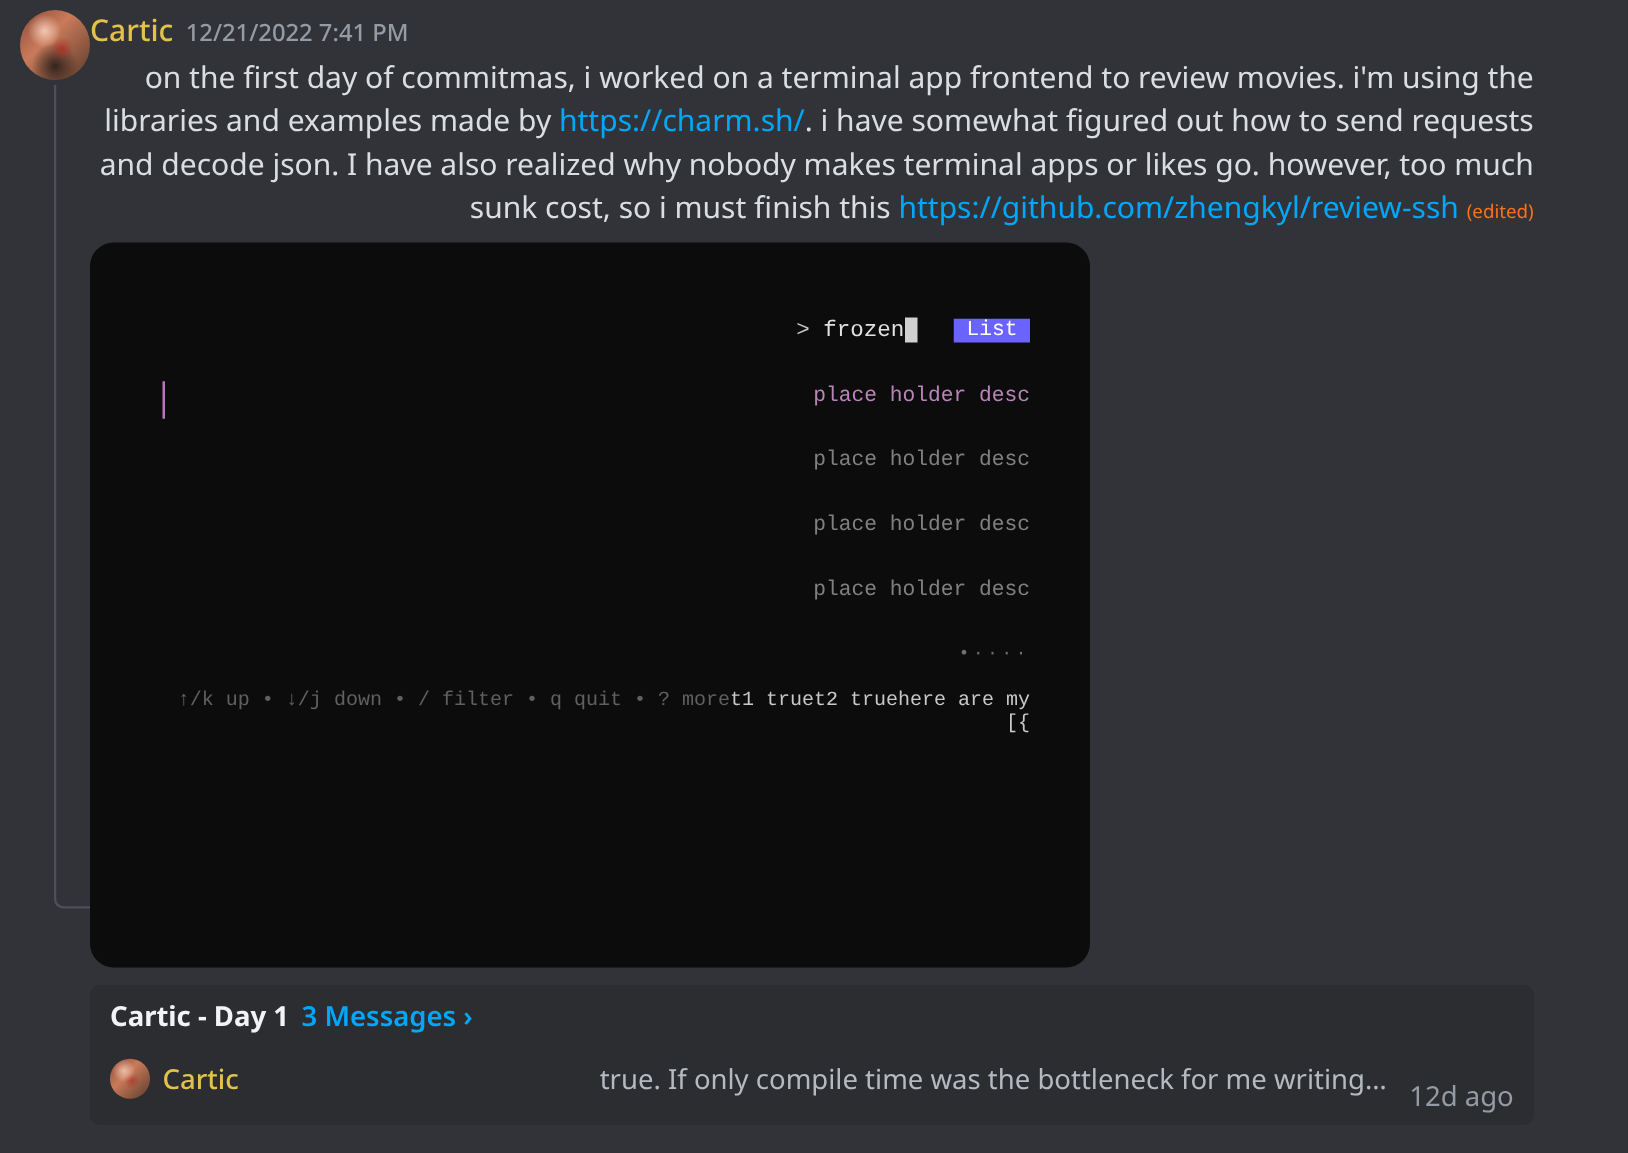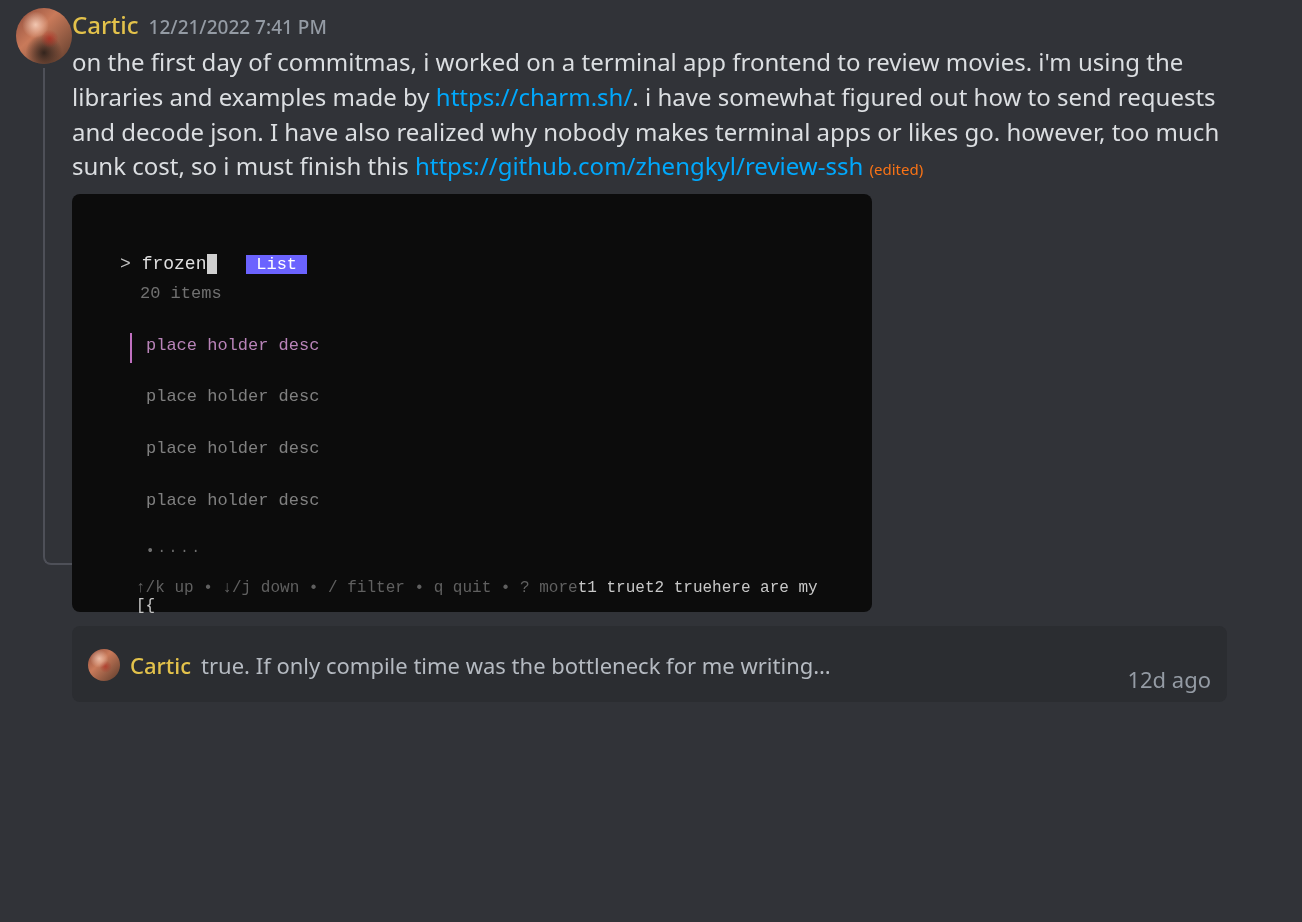--- a/index.html
+++ b/index.html
@@ -1,15 +1,15 @@
 <!DOCTYPE html>
 <html><head>
 <meta charset="utf-8">
 <style>
-  * { margin: 0; padding: 0; box-sizing: border-box; }
+  * { margin: 0; padding: 0; box-sizing: border-box; text-align: right; }
   body {
     background: #313338;
     font-family: "gg sans", "Noto Sans", "Helvetica Neue", Helvetica, Arial, sans-serif;
     color: #dbdee1;
     width: 1302px;
     height: 922px;
     overflow: hidden;
   }
   .message-wrapper {
     padding: 8px 16px 0 72px;
@@ -62,23 +62,23 @@
     color: #00a8fc;
     text-decoration: none;
   }
   .edited {
     font-size: 15px;
     color: #f97316;
   }
   .embed {
     margin-top: 10px;
     background: #0c0c0c;
-    border-radius: 8px;
+    border-radius: 19px;
     width: 800px;
-    height: 418px;
+    height: 580px;
     padding: 60px 48px 30px 48px;
     font-family: "Menlo", "Consolas", "Courier New", monospace;
     font-size: 18px;
     color: #888;
     position: relative;
   }
   .term-line { margin-bottom: 6px; }
   .prompt { color: #c4c4c4; }
   .query { color: #e0e0e0; }
   .cursor-block {
@@ -208,34 +208,37 @@
     <span>on the first day of commitmas, i worked on a terminal app frontend to review movies. i'm using the libraries and examples made by </span><a>https://charm.sh/</a><span>. i have somewhat figured out how to send requests and decode json. I have also realized why nobody makes terminal apps or likes go. however, too much sunk cost, so i must finish this </span><a>https://github.com/zhengkyl/review-ssh</a>
     <span class="edited">(edited)</span>
   </div>
 
   <div class="embed">
     <div class="term-line">
       <span class="prompt">&gt;</span>
       <span class="query">frozen</span><span class="cursor-block"></span>
       <span class="list-badge">List</span>
     </div>
-    <div class="count">20 items</div>
     <div class="list-area">
       <div class="list-item-sel">place holder desc</div>
       <div class="list-item">place holder desc</div>
       <div class="list-item">place holder desc</div>
       <div class="list-item">place holder desc</div>
       <div class="dots">•····</div>
     </div>
     <div class="help-bar">
       <span>↑/k up • ↓/j down • / filter • q quit • ? more</span><span class="extra">t1 truet2 truehere are my [{</span>
     </div>
   </div>
 </div>
 
 <div class="thread-box">
+  <div class="thread-title-row">
+    <span class="thread-title">Cartic - Day 1</span>
+    <span class="thread-msgs">3 Messages ›</span>
+  </div>
   <div class="thread-preview">
     <div class="mini-avatar"></div>
     <span class="thread-user">Cartic</span>
     <span class="thread-text">true. If only compile time was the bottleneck for me writing…</span>
     <span class="thread-ago">12d ago</span>
   </div>
 </div>
 
 </body></html>

